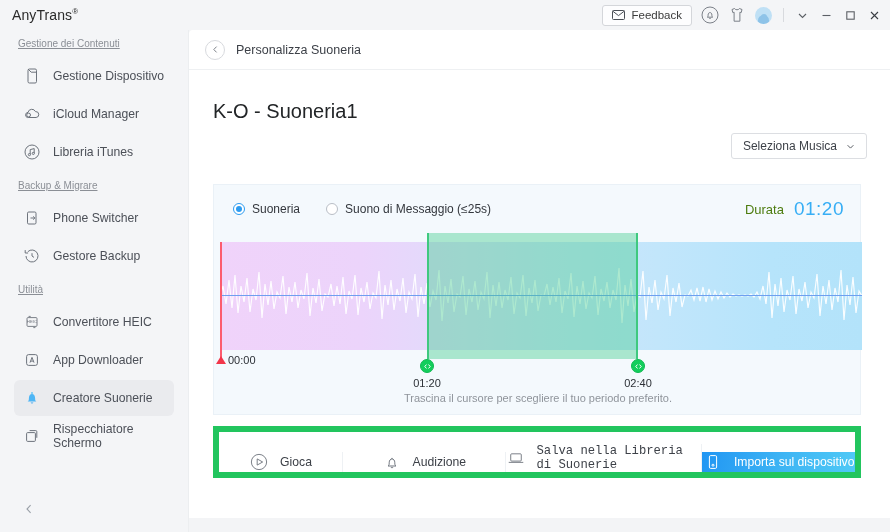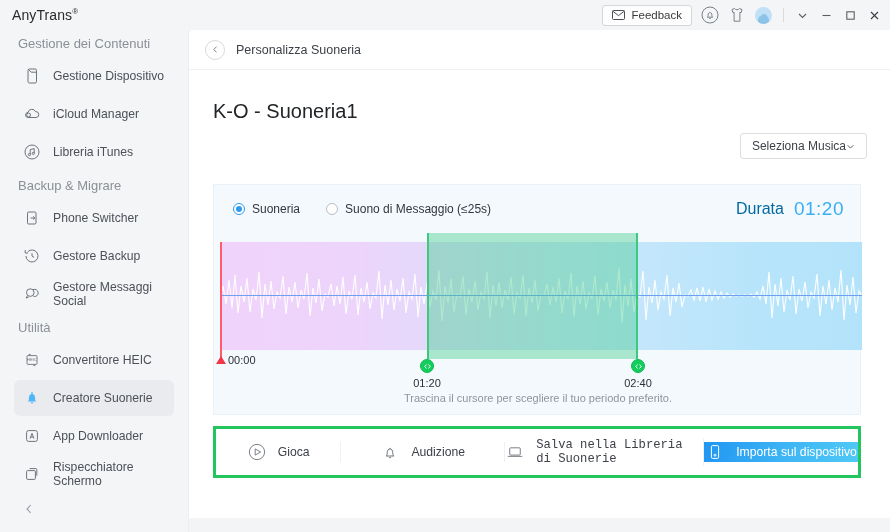--- a/index.html
+++ b/index.html
@@ -58,22 +58,22 @@
   .wbtn { width: 15px; height: 15px; color: #5c6066; }
 
   
   .sidebar {
     position: absolute; left: 0; top: 30px;
     width: 189px; height: 502px;
     background: #f4f5f7;
     border-right: 1px solid #eceef0;
   }
   .side-group {
-    font-size: 13px; color: #8b8f96;
-    padding: 0 0 0 18px; height: 26px; display: flex; align-items: center;
+    font-size: 10px; color: #8b8f96;
+    padding: 0 0 0 18px; height: 26px; display: flex; align-items: center; text-decoration: underline;
   }
   .side-item {
     display: flex; align-items: center;
     height: 36px; margin: 2px 14px; padding-left: 8px;
     border-radius: 6px;
     font-size: 12.2px; color: #4c5058;
     gap: 11px;
   }
   .side-item.active { background: #eaebee; }
   .side-ico { width: 20px; height: 20px; color: #6d737c; flex: 0 0 20px; }
@@ -102,21 +102,21 @@
   }
   .crumb-text { font-size: 12.5px; color: #3d4148; }
 
   .page-title {
     margin: 30px 0 0 24px;
     font-size: 20px; color: #222527; font-weight: 400;
   }
   .select-music {
     position: absolute; right: 23px; top: 103px;
     height: 26px; padding: 0 11px;
-    display: flex; align-items: center; 
+    display: flex; align-items: center; gap: 9px;
     border: 1px solid #dcdee2; border-radius: 3px;
     background: #fff;
     font-size: 12px; color: #3d4148;
   }
 
   
   .editor {
     position: absolute; left: 24px; top: 154px;
     width: 648px; height: 231px;
     background: #f4f9fd;
@@ -137,21 +137,21 @@
     display: flex; align-items: center; justify-content: center;
   }
   .dot.on { border-color: #2d9cf0; }
   .dot.on::after {
     content: ""; width: 6px; height: 6px; border-radius: 50%; background: #2d9cf0;
   }
   .dur {
     position: absolute; right: 16px; top: 0; height: 48px;
     display: flex; align-items: center; gap: 10px;
   }
-  .dur-lbl { font-size: 16px; color: #0369a1; }
+  .dur-lbl { font-size: 13px; color: #4d7c0f; }
   .dur-val { font-size: 19px; color: #37aef5; letter-spacing: .5px; }
 
   
   .wave-wrap {
     position: relative; height: 183px; width: 648px;
   }
   .wave-band {
     position: absolute; left: 6px; top: 9px;
     width: 642px; height: 108px;
     background: linear-gradient(90deg,
@@ -200,22 +200,22 @@
   }
   .hint {
     position: absolute; left: 0; top: 159px; width: 648px;
     text-align: center; font-size: 11px; color: #8f949b;
   }
 
   
   .toolbar {
     position: absolute; left: 24px; top: 396px;
     width: 648px; height: 52px;
-    display: flex; align-items: center;
-    background: #fff; border: 3px solid #22c55e;
+    display: flex; align-items: flex-end;
+    background: #fff; border: 6px solid #22c55e;
   }
   .tbtn {
     display: flex; align-items: center; justify-content: center; gap: 11px;
     font-size: 12.2px; color: #3d4148;
     border-right: 1px solid #eef1f4;
   }
   .tbtn:last-child { border-right: none; }
   .tbtn-ico { width: 20px; height: 20px; color: #6d737c; }
   .tb-play { width: 126px; }
   .tb-aud  { width: 165px; }
@@ -339,63 +339,53 @@
       <span class="ico side-ico">
         <svg width="20" height="20" viewBox="0 0 20 20" fill="none" stroke="#6d737c" stroke-width="1">
             <path d="M4 10a6 6 0 1 0 1.8-4.3"></path>
             <path d="M3.2 4.1v2.9h2.9"></path>
             <path d="M10 7.2V10l2 1.4"></path>
           </svg>
       </span>
       <span>Gestore Backup</span>
     </div>
 
-    <div class="side-item">
-      <span class="ico side-ico">
-        <svg width="20" height="20" viewBox="0 0 20 20" fill="none" stroke="#6d737c" stroke-width="1">
-            <circle cx="8.3" cy="8.6" r="3.8"></circle>
-            <path d="M11.6 12.4a3.6 3.6 0 1 0-.6-6.7"></path>
-            <path d="M5.4 11.8 4.2 14.1l2.5-1"></path>
-          </svg>
-      </span>
-      <span>Gestore Messaggi Social</span>
-    </div>
 
     <div class="side-group">Utilità</div>
 
     <div class="side-item">
       <span class="ico side-ico">
         <svg width="20" height="20" viewBox="0 0 20 20" fill="none" stroke="#6d737c" stroke-width=".9">
             <rect x="5" y="5.6" width="10" height="8.8" rx="1"></rect>
             <text x="10" y="11.4" font-size="4.3" text-anchor="middle" fill="#6d737c" stroke="none" font-family="Liberation Sans, sans-serif">HEIC</text>
             <path d="M6.6 4.4h2.1M13.4 15.6h-2.1"></path>
           </svg>
       </span>
       <span>Convertitore HEIC</span>
+    </div>
+
+    <div class="side-item">
+      <span class="ico side-ico">
+        <svg width="20" height="20" viewBox="0 0 20 20" fill="none" stroke="#6d737c" stroke-width="1">
+            <rect x="4.6" y="4.6" width="10.8" height="10.8" rx="2"></rect>
+            <path d="M8 12.6 10 7.4l2 5.2M8.9 11.1h2.3"></path>
+          </svg>
+      </span>
+      <span>App Downloader</span>
     </div>
 
     <div class="side-item active">
       <span class="ico side-ico bell-active">
         <svg width="20" height="20" viewBox="0 0 20 20" fill="none">
             <path d="M5.6 13.6h8.8c-1.2-.9-1.3-1.7-1.3-3.6 0-2.5-1.4-4.1-3.1-4.1S6.9 7.5 6.9 10c0 1.9-.1 2.7-1.3 3.6z" fill="#4fb6f5"></path>
             <path d="M8.6 14.6c.2.6.7 1 1.4 1s1.2-.4 1.4-1z" fill="#3aa6f0"></path>
             <circle cx="10" cy="5" r="1" fill="#6cc8f7"></circle>
           </svg>
       </span>
       <span>Creatore Suonerie</span>
-    </div>
-
-    <div class="side-item">
-      <span class="ico side-ico">
-        <svg width="20" height="20" viewBox="0 0 20 20" fill="none" stroke="#6d737c" stroke-width="1">
-            <rect x="4.6" y="4.6" width="10.8" height="10.8" rx="2"></rect>
-            <path d="M8 12.6 10 7.4l2 5.2M8.9 11.1h2.3"></path>
-          </svg>
-      </span>
-      <span>App Downloader</span>
     </div>
 
     <div class="side-item">
       <span class="ico side-ico">
         <svg width="20" height="20" viewBox="0 0 20 20" fill="none" stroke="#6d737c" stroke-width="1">
             <path d="M7.6 4.6h6.2a1 1 0 0 1 1 1v6.2"></path>
             <rect x="4.6" y="6.6" width="8.8" height="8.8" rx="1"></rect>
           </svg>
       </span>
       <span>Rispecchiatore Schermo</span>

